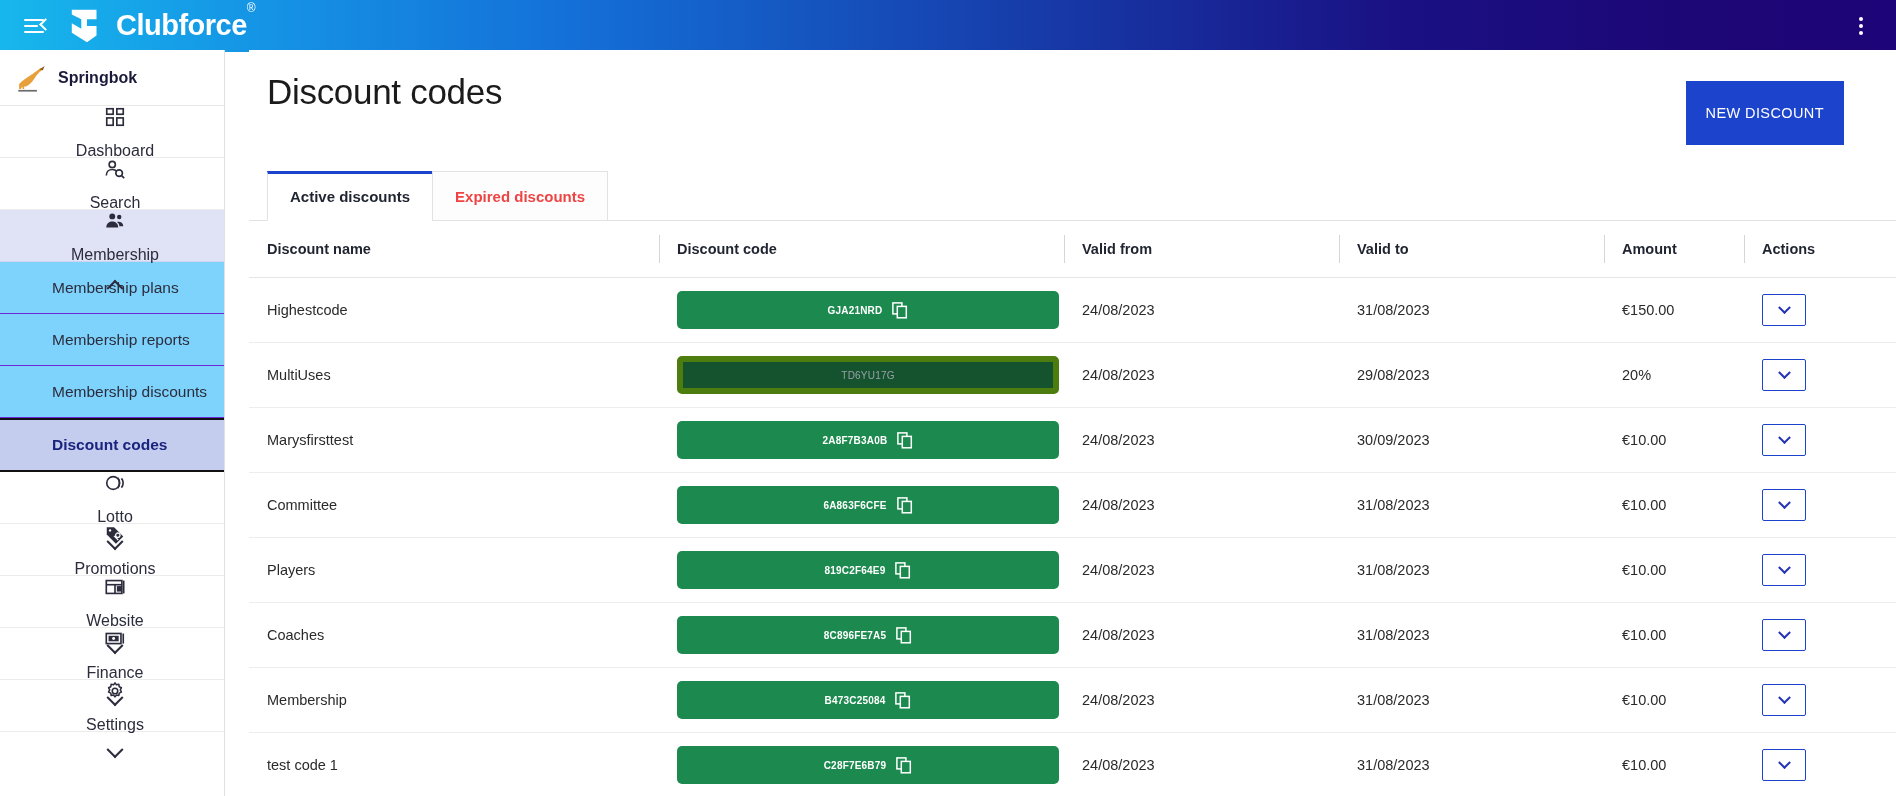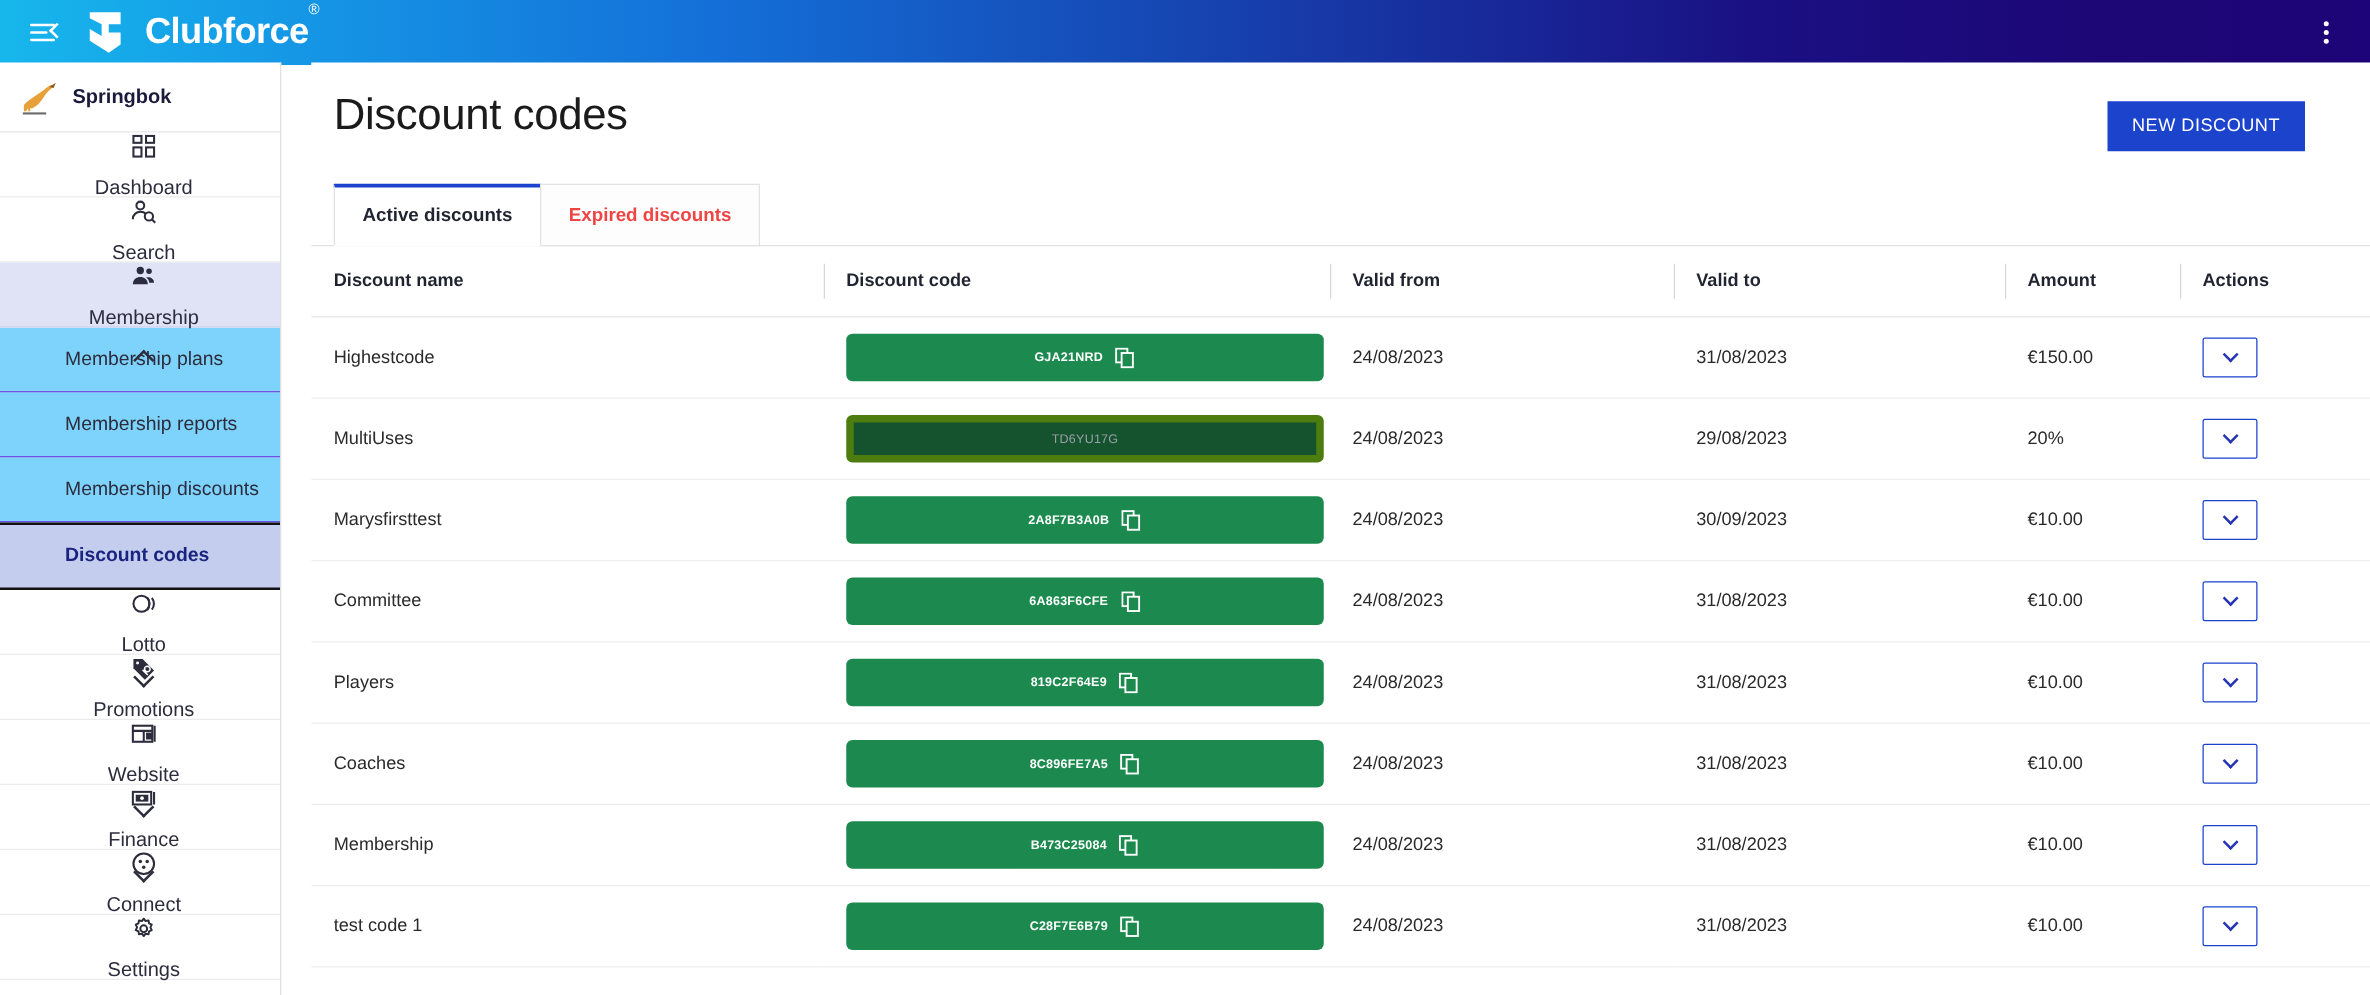--- a/index.html
+++ b/index.html
@@ -98,21 +98,21 @@
     width: 1647px; height: 746px; background: #fff; overflow: hidden;
   }
   .page-head {
     display: flex; align-items: flex-start; justify-content: space-between;
     padding: 22px 52px 0 18px;
   }
   .page-title { font-size: 35px; font-weight: 400; color: #1b1b1b; letter-spacing: -0.3px; }
   .btn-new {
     background: #1b43cc; color: #fff; border: none;
     font-size: 14.5px; font-weight: 500; letter-spacing: 0.4px;
-    padding: 12px 20px; cursor: pointer; margin-top: 9px;
+    padding: 24px 20px; cursor: pointer; margin-top: 9px;
     font-family: "Liberation Sans", sans-serif;
   }
 
   
   .tabs { display: flex; margin: 26px 0 0 18px; position: relative; }
   .tabs::after {
     content: ""; position: absolute; left: -18px; right: -1647px; bottom: 0;
     height: 1px; background: #e2e2e2;
   }
   .tab {
@@ -287,29 +287,20 @@
     <svg class="ico" viewBox="0 0 24 24">
       <rect x="2.5" y="6" width="16" height="11" fill="none" stroke="#2c2c3d" stroke-width="1.8"></rect>
       <rect x="5" y="8.5" width="11" height="6" fill="#2c2c3d"></rect>
       <circle cx="10.5" cy="11.5" r="1.6" fill="#fff"></circle>
       <line x1="21" y1="6" x2="21" y2="17" stroke="#2c2c3d" stroke-width="1.8"></line>
     </svg>
     <span class="lbl">Finance</span>
     <span class="chev"></span>
   </div>
 
-  <div class="nav-item">
-    <svg class="ico" viewBox="0 0 24 24">
-      <circle cx="12" cy="12" r="9" fill="none" stroke="#2c2c3d" stroke-width="1.8"></circle>
-      <circle cx="9" cy="10" r="1.5" fill="#2c2c3d"></circle>
-      <circle cx="15" cy="10" r="1.5" fill="#2c2c3d"></circle>
-      <circle cx="12" cy="15" r="1.5" fill="#2c2c3d"></circle>
-    </svg>
-    <span class="lbl">Connect</span>
-  </div>
 
   <div class="nav-item">
     <svg class="ico" viewBox="0 0 24 24">
       <path d="M12 3.2 l1.6 2.1 2.6-0.6 0.4 2.6 2.4 1.1 -1.2 2.4 1.2 2.4 -2.4 1.1 -0.4 2.6 -2.6-0.6 -1.6 2.1 -1.6-2.1 -2.6 0.6 -0.4-2.6 -2.4-1.1 1.2-2.4 -1.2-2.4 2.4-1.1 0.4-2.6 2.6 0.6 Z" fill="none" stroke="#2c2c3d" stroke-width="1.7" stroke-linejoin="round"></path>
       <circle cx="12" cy="12" r="3" fill="none" stroke="#2c2c3d" stroke-width="1.7"></circle>
     </svg>
     <span class="lbl">Settings</span>
     <span class="chev"></span>
   </div>
 </div>

